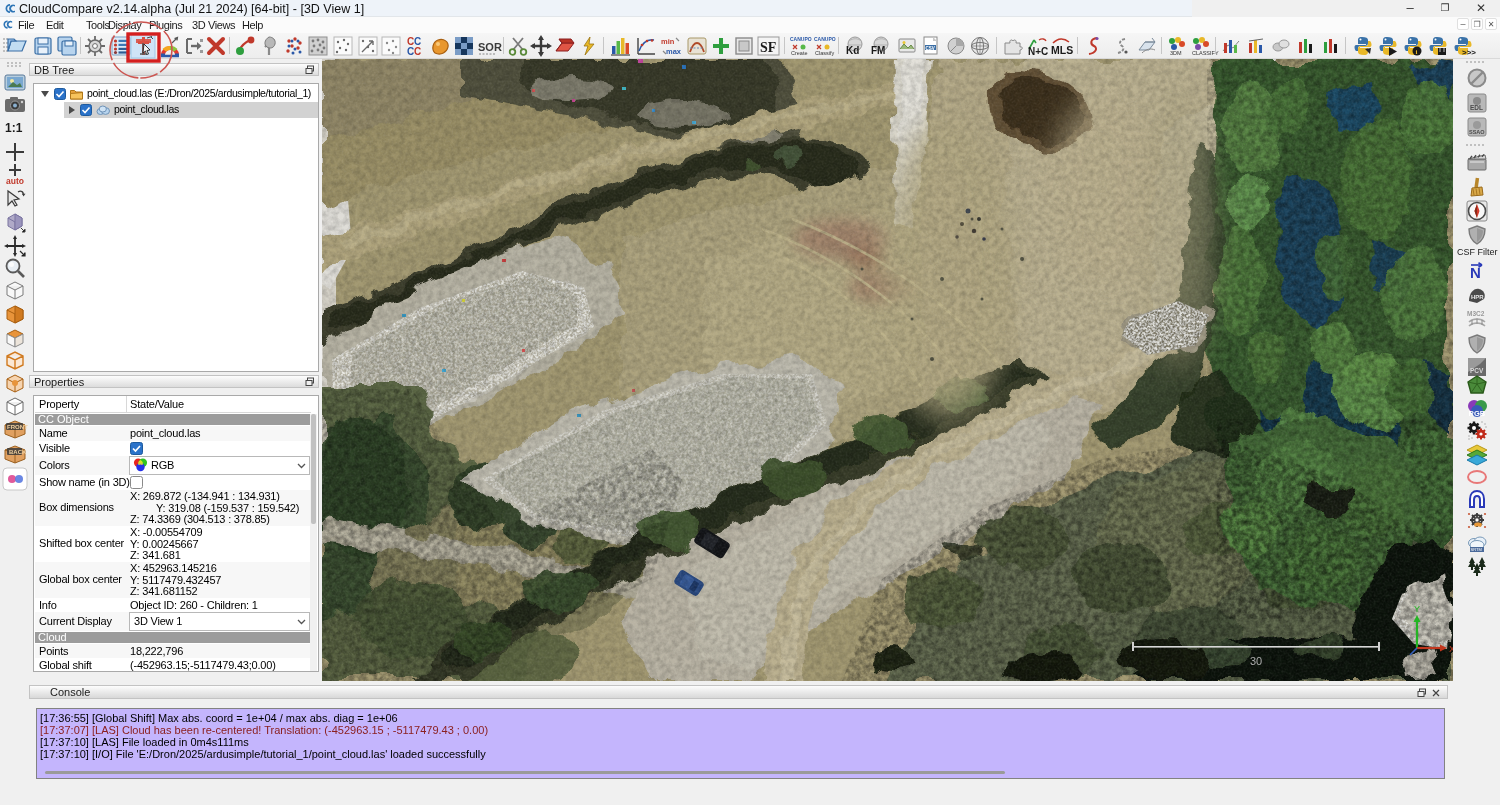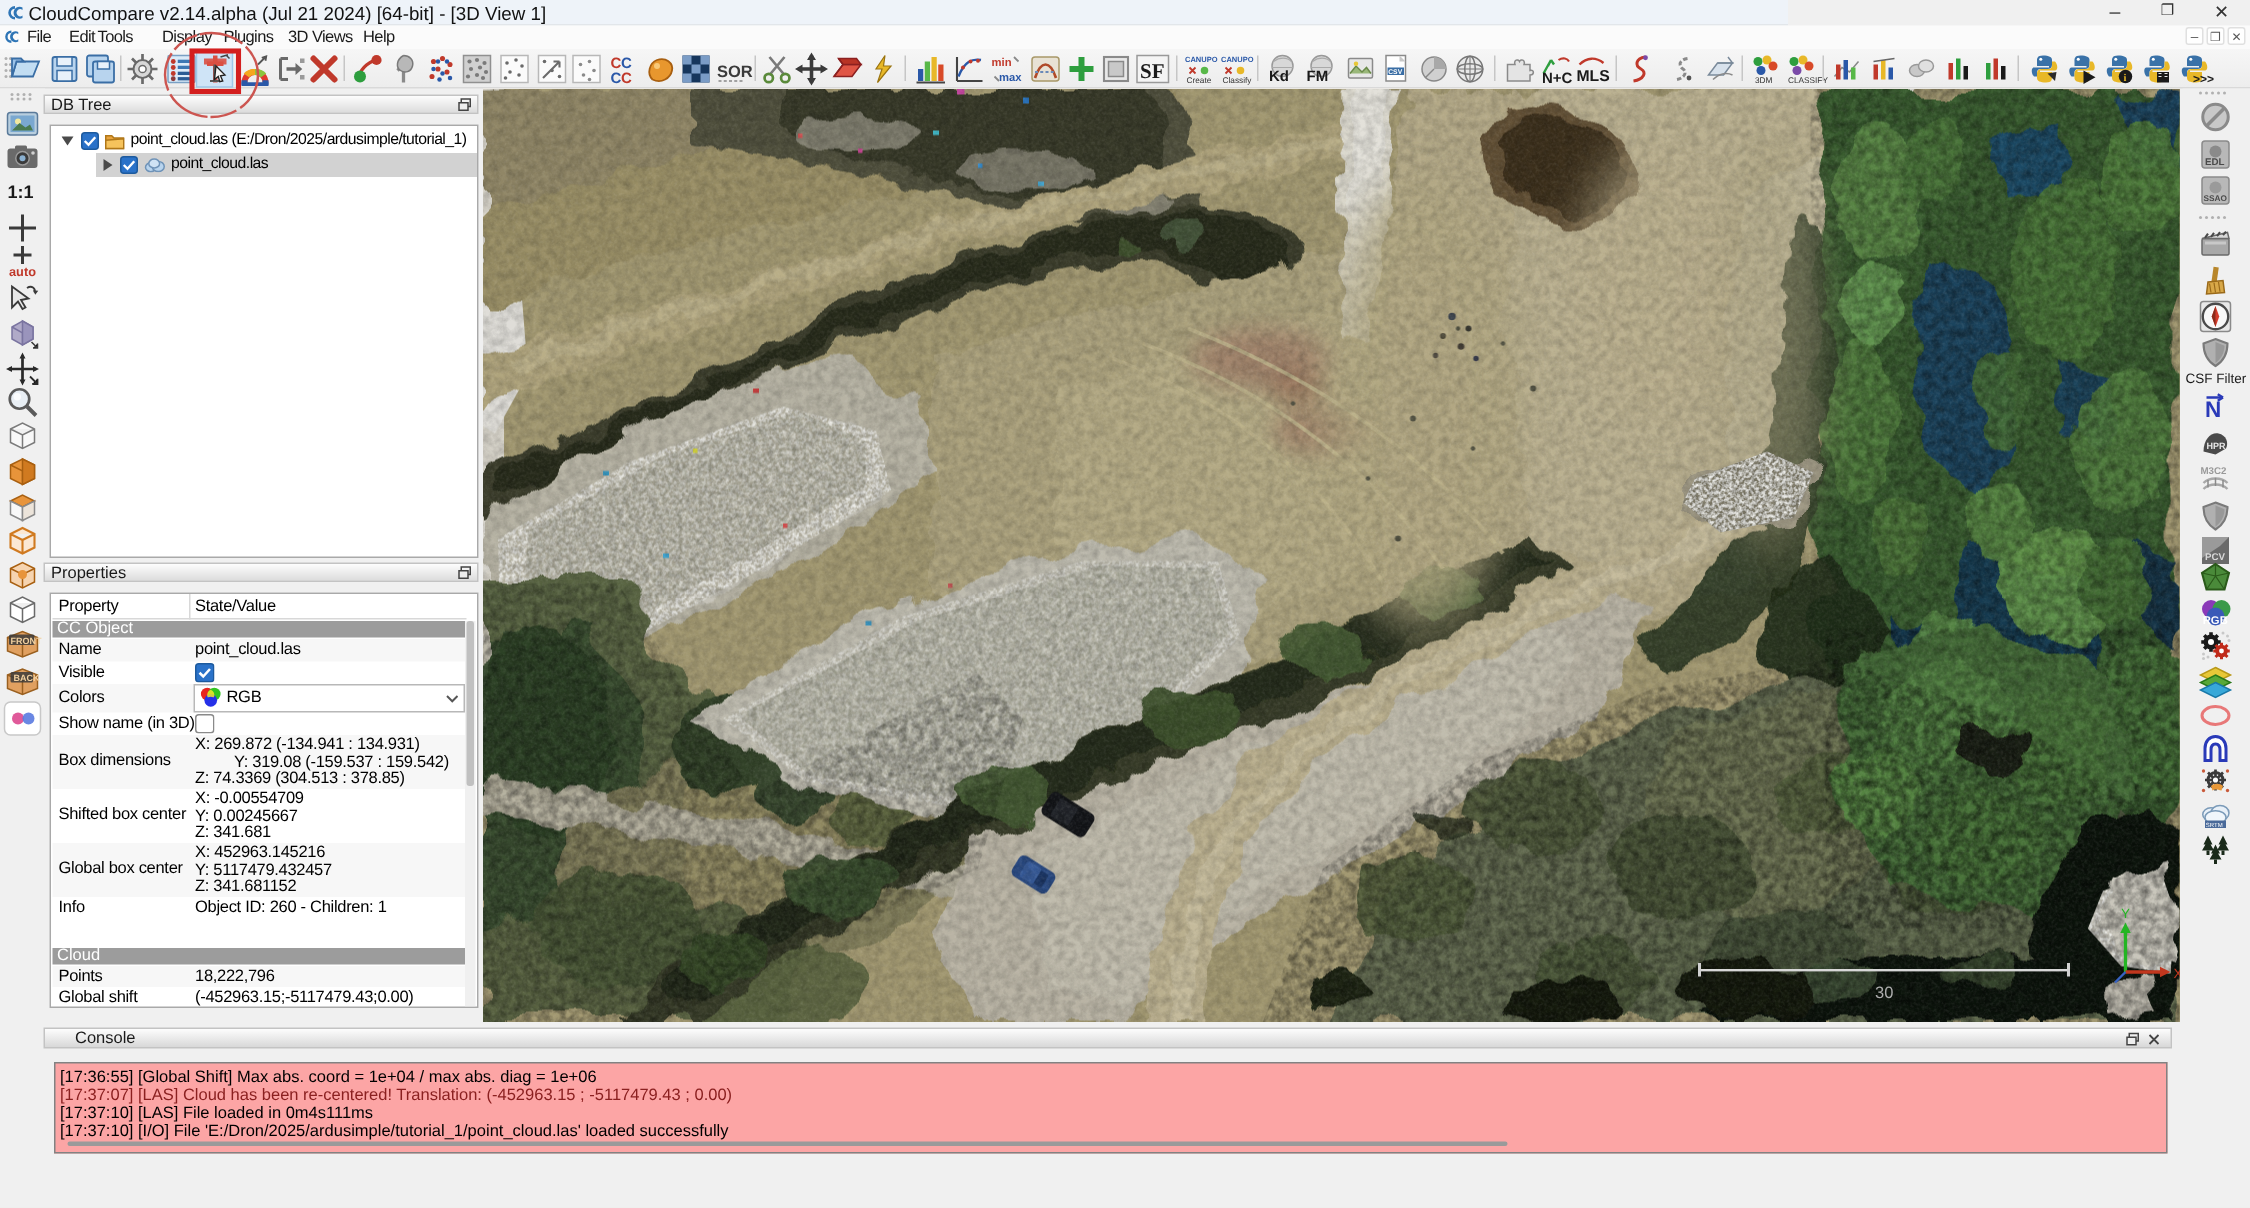--- a/index.html
+++ b/index.html
@@ -26,21 +26,21 @@
 #props { position:absolute; left:33px; top:395px; width:286px; height:277px; background:#fff; border:1px solid #a9a9a9; overflow:hidden; }
 
 .trow { position:absolute; left:1px; height:16px; font-size:10.5px; letter-spacing:-0.35px; color:#000; white-space:nowrap; }
 
 .prow { position:absolute; left:1px; width:276px; font-size:11px; letter-spacing:-0.2px; color:#000; white-space:nowrap; }
 .pcell1 { position:absolute; left:4px; top:1px; }
 .pcell2 { position:absolute; left:95px; top:1px; }
 .pband { position:absolute; left:1px; width:276px; height:11px; background:#9c9c9c; color:#fff; font-size:11px; padding-left:3px; line-height:11px; }
 
 #consolehead { position:absolute; left:29px; top:685px; width:1419px; height:14px; background:linear-gradient(#fdfdfd,#d8d8d8); border:1px solid #c3c3c3; font-size:11px; padding-left:20px; line-height:13px; color:#1a1a1a; }
-#consolebox { position:absolute; left:36px; top:708px; width:1409px; height:61px; background:#fca5a5; border:1px solid #828282; font-size:11px; }
+#consolebox { position:absolute; left:36px; top:708px; width:1409px; height:71px; background:#c4b5fd; border:1px solid #828282; font-size:11px; }
 .cline { position:absolute; left:3px; height:11.6px; white-space:nowrap; color:#000; }
 
 #view3d { position:absolute; left:322px; top:59px; width:1131px; height:622px; background:#efece4; overflow:hidden; }
 
 #annot { position:absolute; left:0; top:0; width:1500px; height:805px; pointer-events:none; z-index:50; }
 </style>
 </head>
 <body>
 <div id="app">
   <div id="titlebar">
@@ -53,21 +53,21 @@
     <div class="winbtn" style="left:1430px;font-size:10px;">❐</div>
     <div class="winbtn" style="left:1466px;font-size:12px;">✕</div>
   </div>
   <div id="menubar">
     <svg style="position:absolute;left:3px;top:2px;width:11px;height:11px;" viewBox="0 0 24 22">
         <path d="M10 2 A9 9 0 1 0 10 20 L10 16.5 A5.5 5.5 0 1 1 10 5.5 Z" fill="#2e75b6"></path>
         <path d="M20 4 A8 8 0 1 0 20 18 L20 14.8 A4.8 4.8 0 1 1 20 7.2 Z" fill="#2e75b6"></path>
       </svg>
     <div class="mitem" style="left:18px;">File</div>
     <div class="mitem" style="left:46px;">Edit</div>
-    <div class="mitem" style="left:65px;">Tools</div>
+    <div class="mitem" style="left:86px;">Tools</div>
     <div class="mitem" style="left:108px;">Display</div>
     <div class="mitem" style="left:149px;">Plugins</div>
     <div class="mitem" style="left:192px;">3D Views</div>
     <div class="mitem" style="left:242px;">Help</div>
     <div style="position:absolute;left:1457px;top:1px;width:12px;height:12px;border:1px solid #e0e0e0;border-radius:2px;background:#fff;color:#555;font-size:9px;text-align:center;line-height:10px;">–</div>
     <div style="position:absolute;left:1471px;top:1px;width:12px;height:12px;border:1px solid #e0e0e0;border-radius:2px;background:#fff;color:#555;font-size:8px;text-align:center;line-height:11px;">❐</div>
     <div style="position:absolute;left:1485px;top:1px;width:12px;height:12px;border:1px solid #e0e0e0;border-radius:2px;background:#fff;color:#555;font-size:8px;text-align:center;line-height:11px;">✕</div>
   </div>
   <div id="toolbar">
   <svg width="1500" height="26" viewBox="0 0 1500 26" font-family="Liberation Sans,sans-serif">
@@ -853,20 +853,28 @@
     <div class="prow" style="top:166px; height:36px; background:#f7f7f7;">
         <span class="pcell1" style="top:11px;">Global box center</span>
       <span class="pcell2" style="top:0;">X: 452963.145216</span>
       <span class="pcell2" style="top:11.5px;">Y: 5117479.432457</span>
       <span class="pcell2" style="top:23px;">Z: 341.681152</span>
       </div>
     <div class="prow" style="top:202px; height:14px;">
         <span class="pcell1">Info</span>
         <span class="pcell2">Object ID: 260 - Children: 1</span>
       </div>
+    <div class="prow" style="top:216px; height:19px; background:#f7f7f7;">
+        <span class="pcell1" style="top:3px;">Current Display</span>
+      <span style="position:absolute;left:94px;top:0;width:181px;height:19px;background:#fff;border:1px solid #b8b8b8;"></span>
+      <span style="position:absolute;left:99px;top:3px;">3D View 1</span>
+      <svg style="position:absolute;left:262px;top:7px;width:9px;height:6px;">
+          <path d="M1 1 L4.5 4.5 L8 1" stroke="#555" stroke-width="1.3" fill="none"></path>
+        </svg>
+      </div>
     <div class="pband" style="top:236px;">Cloud</div>
     <div class="prow" style="top:248px; height:14px; background:#f7f7f7;">
         <span class="pcell1">Points</span>
         <span class="pcell2">18,222,796</span>
       </div>
     <div class="prow" style="top:262px; height:14px;">
         <span class="pcell1">Global shift</span>
         <span class="pcell2">(-452963.15;-5117479.43;0.00)</span>
       </div>
     <div style="position:absolute;right:1px;top:18px;width:7px;height:257px;background:#f0f0f0;">

